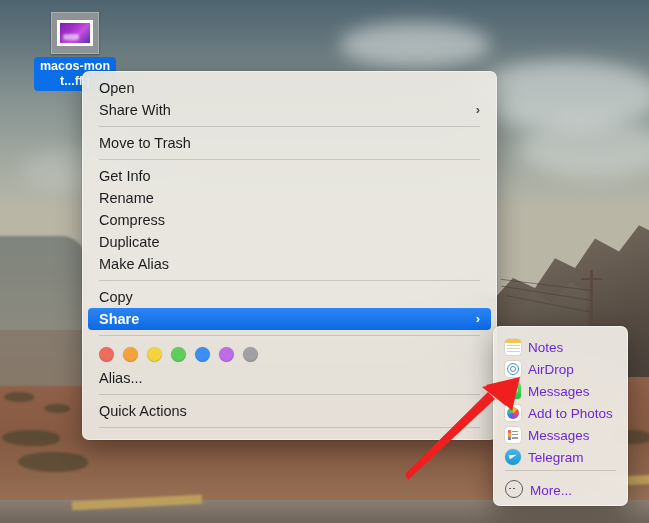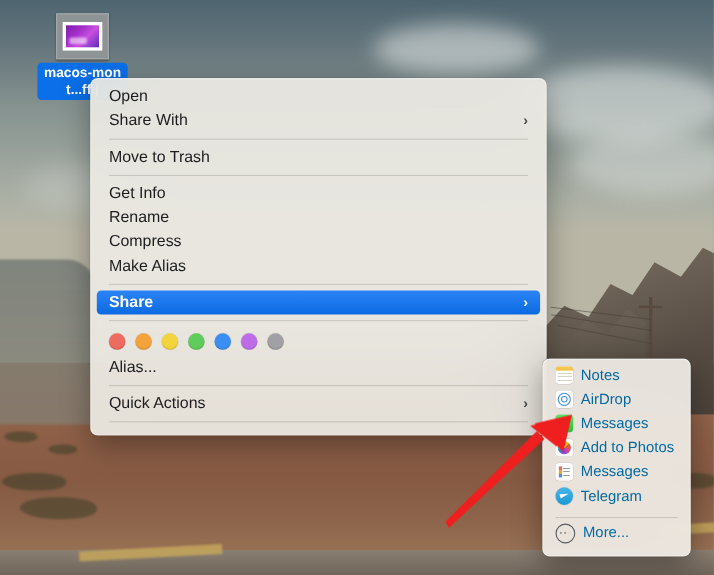--- a/index.html
+++ b/index.html
@@ -228,28 +228,28 @@
     background: rgba(238,234,228,0.95);
     border: 0.5px solid rgba(255,255,255,0.5);
     border-radius: 7px;
     box-shadow: 0 9px 26px rgba(0,0,0,.34), 0 0 0 0.5px rgba(0,0,0,.12);
     backdrop-filter: blur(22px);
     padding: 6px 0 7px 0;
     box-sizing: border-box;
   }
   .sub-item {
     display: flex;
-    align-items: flex-start;
+    align-items: flex-end;
     gap: 7px;
     height: 22px;
     margin: 0 5px;
     padding: 0 6px;
     border-radius: 4px;
     font-size: 13.5px;
-    color: #0369a1;
+    color: #6d28d9;
     white-space: nowrap;
   }
   .sub-icon {
     width: 16px; height: 16px;
     border-radius: 3.5px;
     flex: 0 0 16px;
     position: relative;
     overflow: hidden;
     box-shadow: 0 0 0 .5px rgba(0,0,0,.12);
   }
@@ -406,25 +406,31 @@
     <div class="menu-item">
       <span>Get Info</span>
     </div>
     <div class="menu-item">
       <span>Rename</span>
     </div>
     <div class="menu-item">
       <span>Compress</span>
     </div>
     <div class="menu-item">
+      <span>Duplicate</span>
+    </div>
+    <div class="menu-item">
       <span>Make Alias</span>
     </div>
 
     <div class="menu-sep"></div>
 
+    <div class="menu-item">
+      <span>Copy</span>
+    </div>
     <div class="menu-item highlighted">
       <span>Share</span>
       <span class="chev">›</span>
     </div>
 
     <div class="menu-sep"></div>
 
     <div class="tags-row">
       <span class="tag-dot" style="background:#ee6b60"></span>
       <span class="tag-dot" style="background:#f4a23a"></span>

